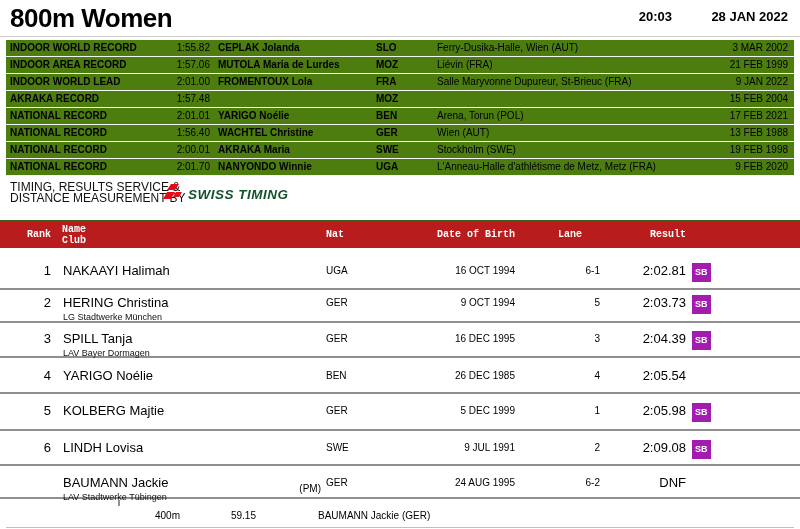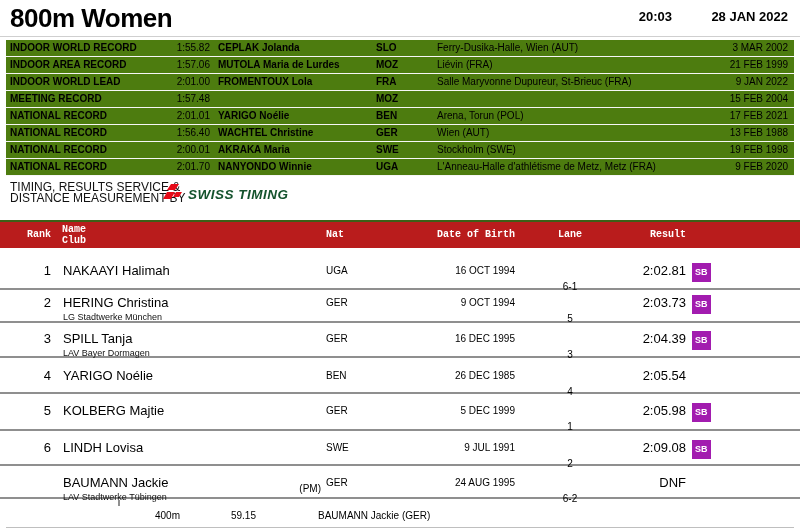--- a/index.html
+++ b/index.html
@@ -41,21 +41,21 @@
   .h-lane{left:540px;width:60px;text-align:center;line-height:26px;}
   .h-result{left:600px;width:86px;text-align:right;line-height:26px;}
 
   .res-row{position:absolute;left:0;right:0;border-bottom:2px solid #8f8f8f;box-sizing:border-box;}
   .main-line{position:relative;height:15px;}
   .main-line span{position:absolute;white-space:nowrap;line-height:15px;}
   .f-rank{left:20px;width:31px;text-align:right;font-size:13px;}
   .f-name{left:63px;font-size:13px;}
   .f-nat{left:326px;font-size:10px;}
   .f-dob{left:415px;width:100px;text-align:right;font-size:10px;}
-  .f-lane{left:540px;width:60px;text-align:center;font-size:10px;margin-top:16px;}
+  .f-lane{left:540px;width:60px;text-align:right;font-size:10px;}
   .f-result{left:600px;width:86px;text-align:right;font-size:13px;}
   .f-badge{left:692px;top:0;}
   .f-note{left:250px;width:71px;text-align:right;font-size:10px;top:6px;}
   .badge{display:inline-block;background:#a21caf;color:#fff;font-size:9px;font-weight:bold;padding:2px 3px;line-height:10px;}
   .badge:empty{display:none;}
   .club-line{margin-top:2px;padding-left:63px;font-size:9px;line-height:11px;color:#111;}
   .club-line:empty{display:none;}
 
   
   .int-tick{position:absolute;left:118px;top:500px;width:2px;height:6px;background:#8f8f8f;}
@@ -94,21 +94,21 @@
   </div>
   <div class="record-row">
     <span class="rc-label">INDOOR WORLD LEAD</span>
     <span class="rc-time">2:01.00</span>
     <span class="rc-name">FROMENTOUX Lola</span>
     <span class="rc-nat">FRA</span>
     <span class="rc-venue">Salle Maryvonne Dupureur, St-Brieuc (FRA)</span>
     <span class="rc-date">9 JAN 2022</span>
   </div>
   <div class="record-row">
-    <span class="rc-label">MEETING RECORD</span>
+    <span class="rc-label">AKRAKA RECORD</span>
     <span class="rc-time">1:57.48</span>
     <span class="rc-nat">MOZ</span>
     <span class="rc-venue"></span>
     <span class="rc-date">15 FEB 2004</span>
   </div>
   <div class="record-row">
     <span class="rc-label">NATIONAL RECORD</span>
     <span class="rc-time">2:01.01</span>
     <span class="rc-name">YARIGO Noélie</span>
     <span class="rc-nat">BEN</span>

